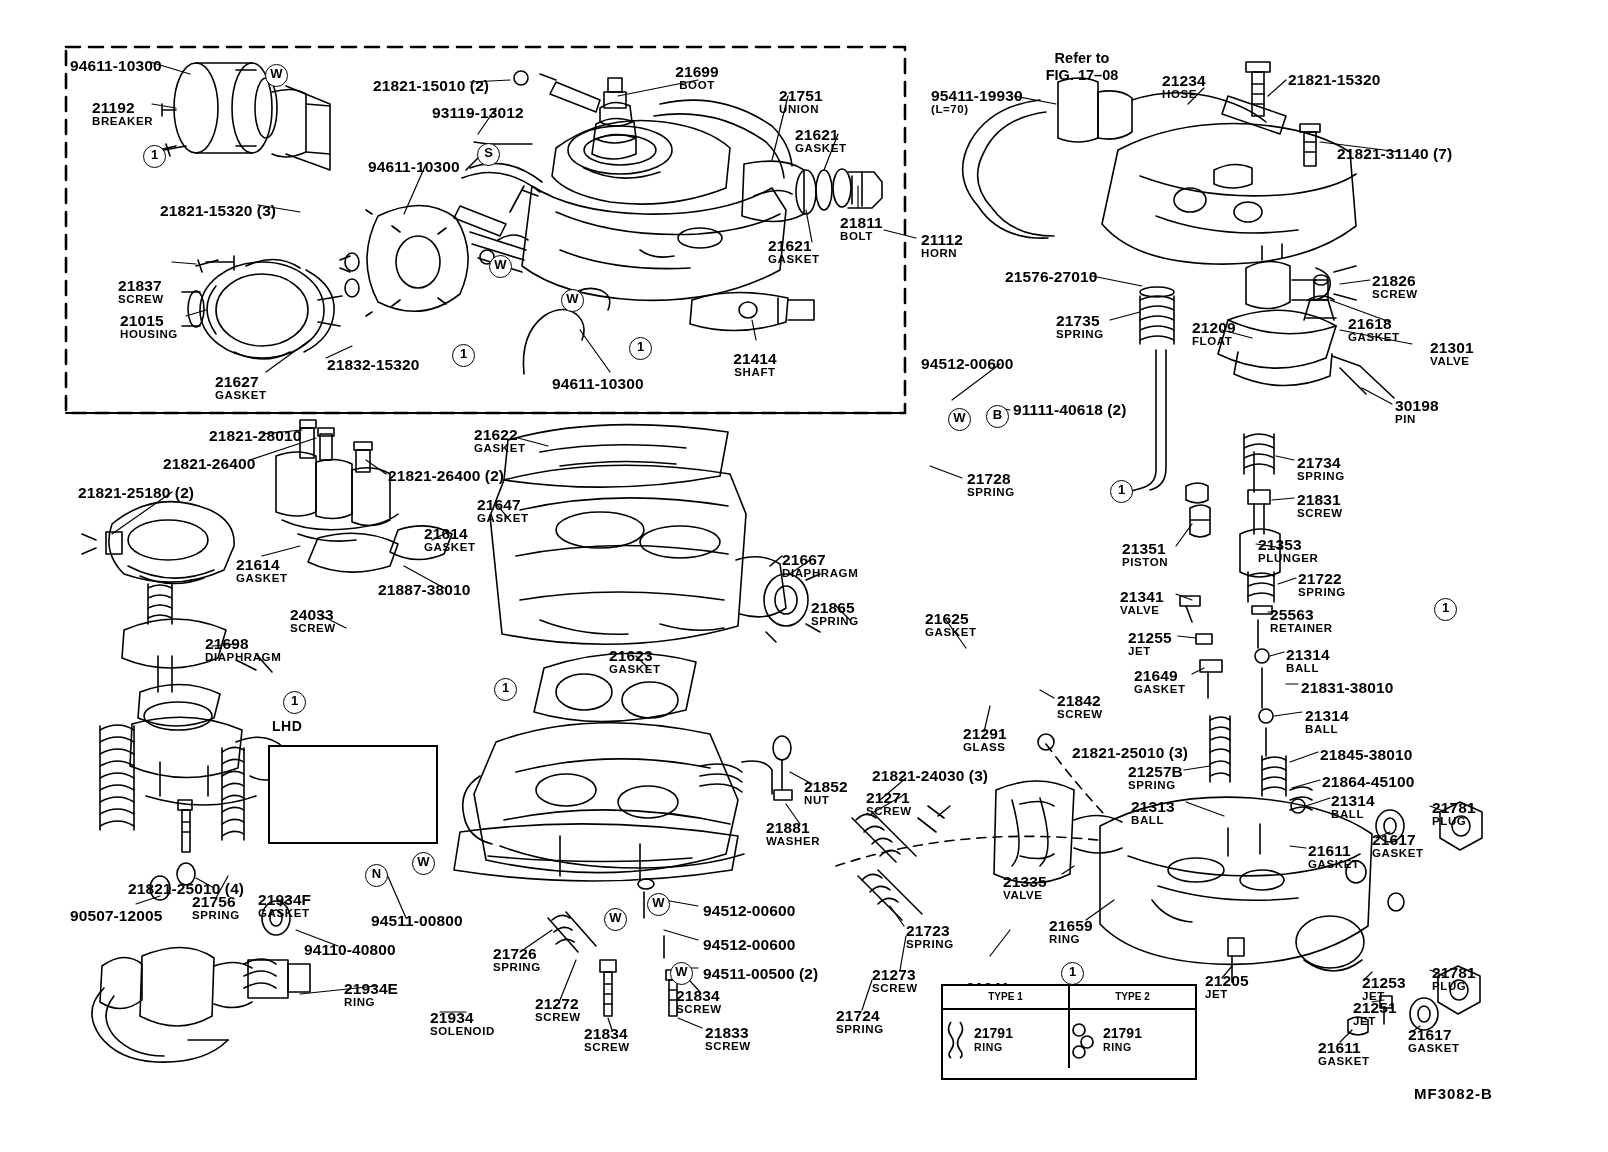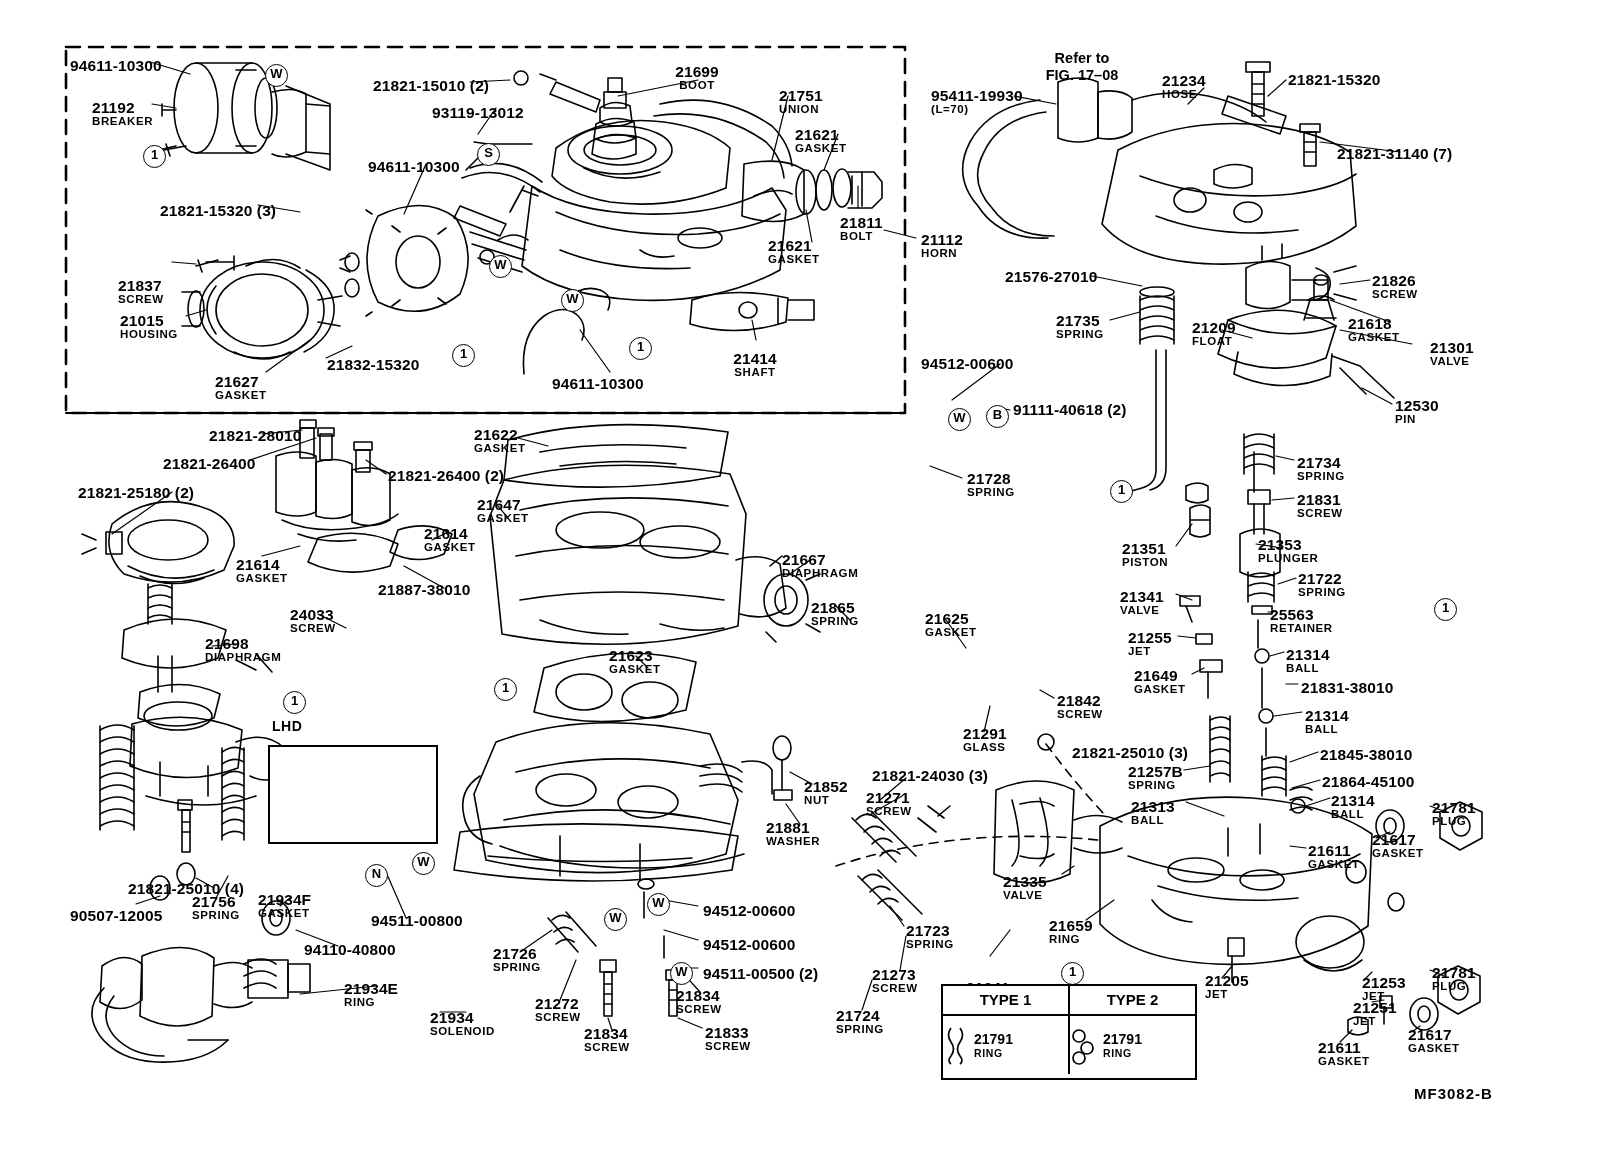--- a/index.html
+++ b/index.html
@@ -63,21 +63,21 @@
     border: 2.2px solid #000;
     background: #fff;
   }
   .legend .hrow {
     display: flex;
     border-bottom: 2px solid #000;
   }
   .legend .hrow > div {
     flex: 1;
     text-align: center;
-    font-size: 15px;
+    font-size: 10px;
     font-weight: 700;
     padding: 5px 0 6px 0;
   }
   .legend .hrow > div:first-child { border-right: 2px solid #000; }
   .legend .brow { display: flex; height: 58px; }
   .legend .brow > div {
     flex: 1;
     display: flex;
     align-items: center;
     justify-content: flex-start;
@@ -650,21 +650,21 @@
       </div>
       <div class="lbl" style="left: 1056px; top: 313px;">
         <span class="num">21735</span>
         <span class="nm">SPRING</span>
       </div>
       <div class="lbl" style="left: 1192px; top: 320px;">
         <span class="num">21209</span>
         <span class="nm">FLOAT</span>
       </div>
       <div class="lbl" style="left: 1395px; top: 398px;">
-        <span class="num">12530</span>
+        <span class="num">30198</span>
         <span class="nm">PIN</span>
       </div>
       <div class="lbl" style="left: 921px; top: 356px;">
         <span class="num">94512-00600</span>
       </div>
       <div class="lbl" style="left: 1013px; top: 402px;">
         <span class="num">91111-40618 (2)</span>
       </div>
       <div class="lbl" style="left: 1297px; top: 455px;">
         <span class="num">21734</span>

